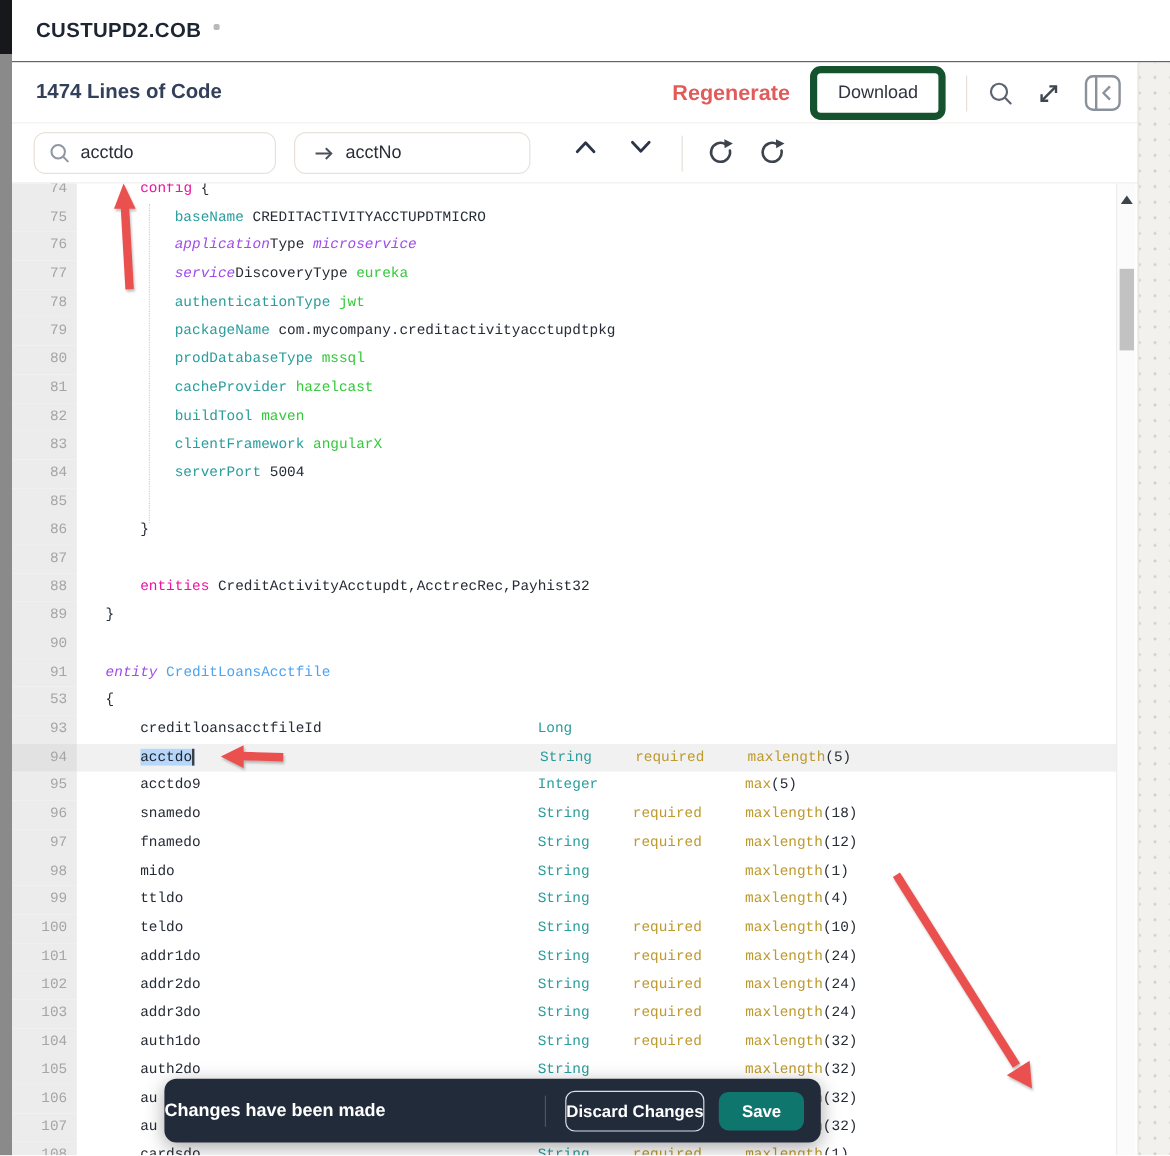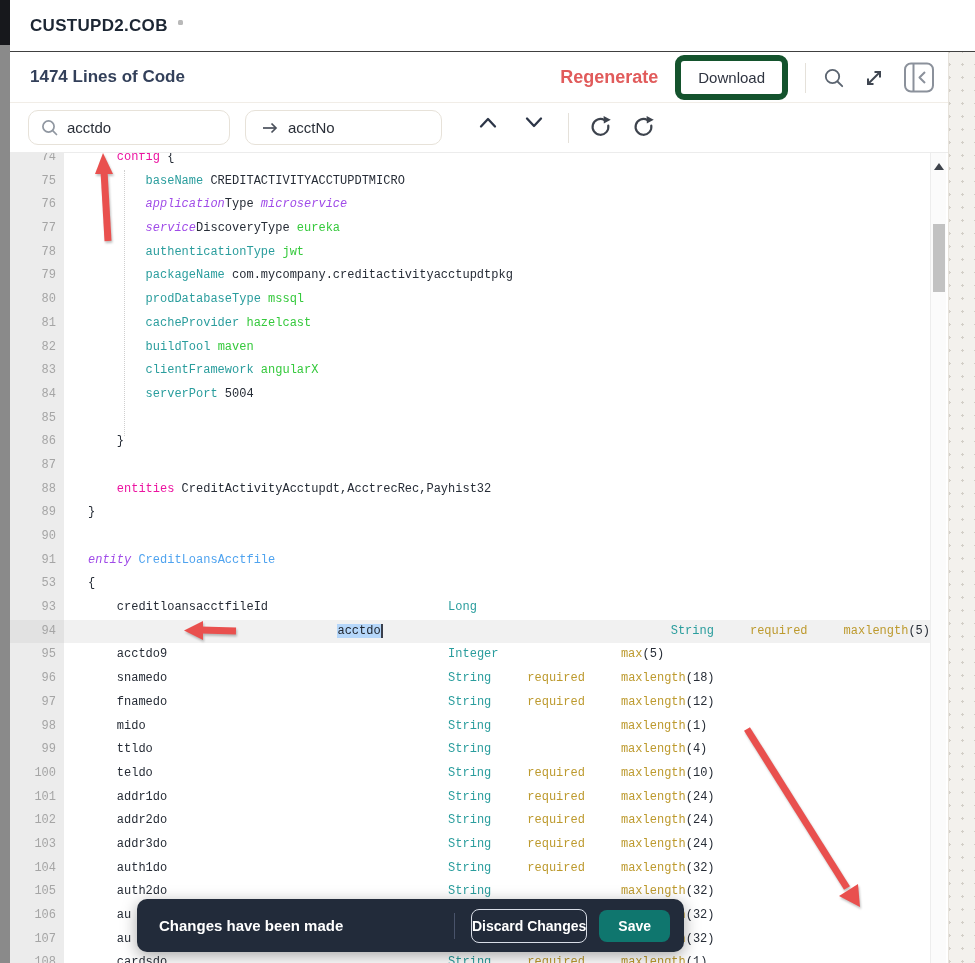--- a/index.html
+++ b/index.html
@@ -34,21 +34,21 @@
   .sr-btn { position:absolute; top:13px; background:none; border:none; cursor:pointer; padding:0; }
   .sr-div { position:absolute; left:558px; top:10px; width:1px; height:30px; background:#e5e1da; }
 
   
   .code-area { position:absolute; left:10px; top:153px; width:920px; height:810px; background:#fff; overflow:hidden; }
   .code-lines { margin-top:-7px; }
   .code-row { display:flex; height:23.7px; line-height:23.7px;
               font-family:Liberation Mono, monospace; font-size:12px; white-space:pre; }
   .ln { flex:0 0 54px; text-align:right; padding-right:8px; background:#ececec; color:#a5a5a5; }
   .lt { padding-left:24px; color:#262c36; }
-  .code-row.hl { background:#f1f1f1;justify-content:space-between; }
+  .code-row.hl { background:#f1f1f1; }
   .code-row.hl .ln { background:#e2e2e2; }
   .tk-p    { color:#262c36; }
   .tk-pink { color:#ec13a0; }
   .tk-teal { color:#2a9d9d; }
   .tk-purple { color:#a04ce8; font-style:italic; }
   .tk-green { color:#35c93c; }
   .tk-blue { color:#4fa3ef; }
   .tk-gold { color:#bd9a2e; }
   .tk-sel  { background:#b6d7fa; color:#20262f; border-right:2px solid #3a3f4b; }
   .indent-guide { position:absolute; left:114px; top:17px; height:266px; border-left:1px dotted #cfcfcf; }
@@ -68,21 +68,21 @@
             border-left:1px solid #e7e3dc; }
 
   
   .left-strip { position:absolute; left:0; top:0; width:10px; height:963px; background:#8a8a8a; z-index:30; }
   .left-strip-top { position:absolute; left:0; top:0; width:10px; height:45px; background:#17181c; z-index:31; }
 
   
   .toast { position:absolute; left:137px; top:899px; width:547px; height:53px; background:#222b3a;
            border-radius:10px; display:flex; align-items:center; z-index:40;
            box-shadow:0 4px 16px rgba(0,0,0,.35); }
-  .toast-msg { margin-left:22px; font-size:15px; font-weight:bold; color:#fff; }
+  .toast-msg { font-size:15px; font-weight:bold; color:#fff; }
   .toast-div { margin-left:auto; width:1px; height:26px; background:#49536a; }
   .discard-btn { margin-left:16px; padding:8px 0; background:transparent; border:1px solid #d8dde6;
                  border-radius:8px; color:#fff; font-size:14px; font-weight:bold; font-family:inherit; cursor:pointer; }
   .save-btn { margin:0 14px 0 12px; padding:8px 19px; background:#0f766e; border:none; border-radius:8px;
               color:#fff; font-size:14px; font-weight:bold; font-family:inherit; cursor:pointer; }
 
   
   .anno { position:absolute; left:0; top:0; width:975px; height:963px; pointer-events:none; z-index:50; }
 </style>
 </head>

